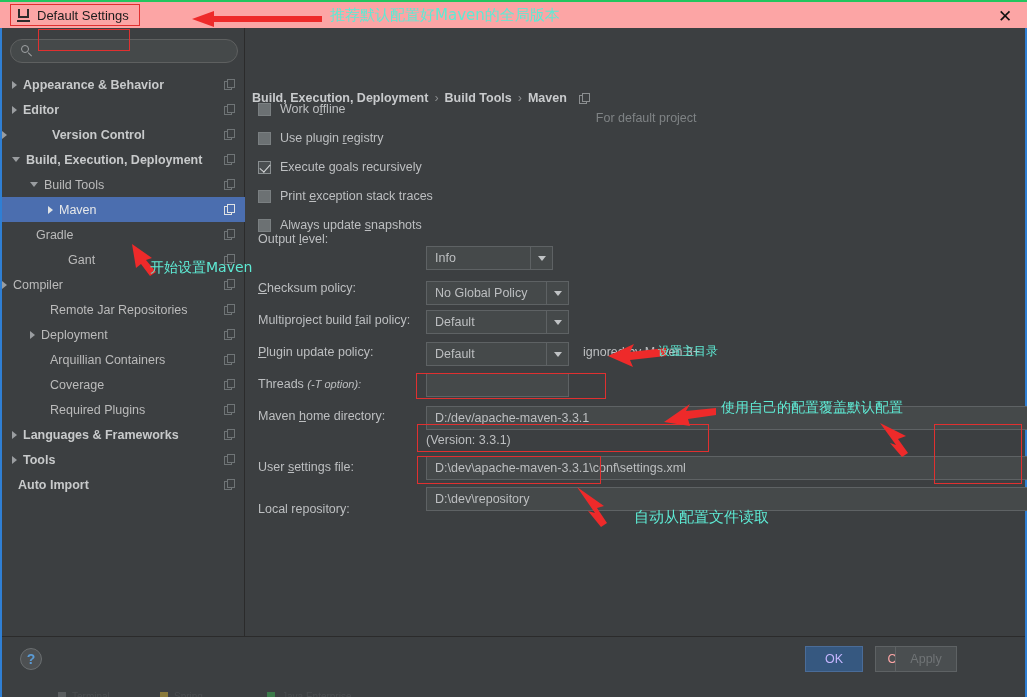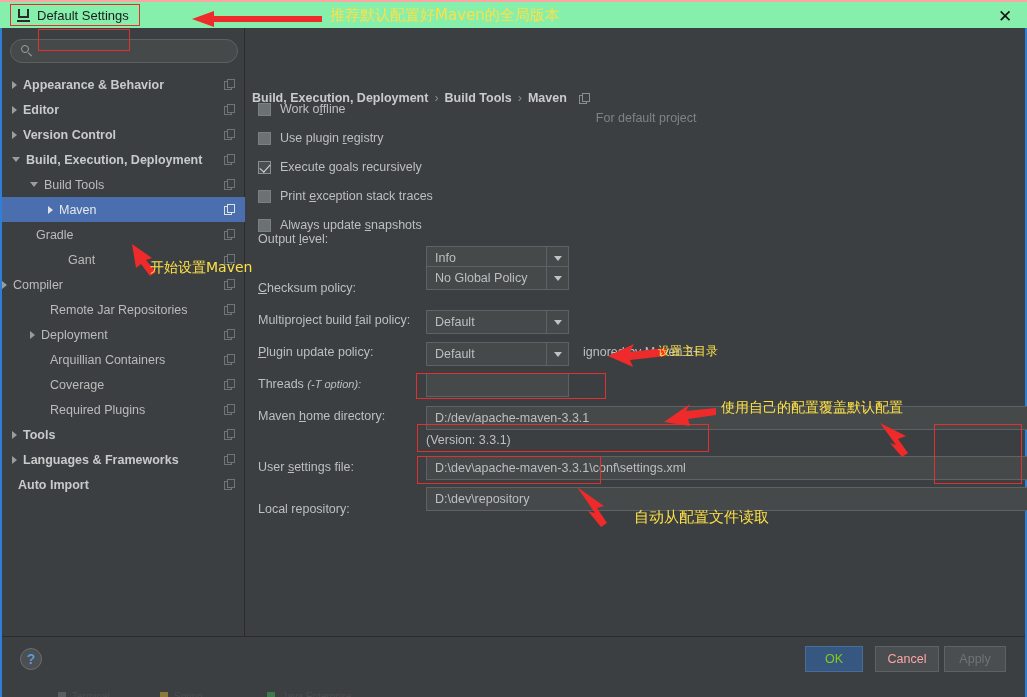--- a/index.html
+++ b/index.html
@@ -6,21 +6,21 @@
   body{
     width:1027px;height:697px;overflow:hidden;
     background:#3c3f41;
     font-family:"Liberation Sans","DejaVu Sans",sans-serif;
     font-size:12px;color:#bbbbbb;
     position:relative;
   }
   
   #titlebar{
     position:absolute;left:0;top:0;width:1027px;height:36px;
-    background:#86efac;border-top:2px solid #fca5a5;
+    background:#fca5a5;border-top:2px solid #22c55e;
     box-sizing:border-box;
   }
   #title-chip{
     position:absolute;left:10px;top:2px;height:22px;
     border:1px solid #e03030;box-sizing:border-box;
     display:flex;align-items:center;padding:0 10px 0 6px;gap:7px;
   }
   #title-icon{width:13px;height:13px;position:relative;}
   #title-icon .bar{position:absolute;background:#2b2b2b;}
   #title-icon .b1{left:1px;top:0;width:2px;height:9px;}
@@ -141,41 +141,41 @@
   .textfield{
     position:absolute;height:24px;box-sizing:border-box;
     background:#45494a;border:1px solid #5e6264;
     display:flex;align-items:center;
   }
   .textfield .val{padding-left:8px;font-size:12.5px;color:#bdbfc1;white-space:nowrap;}
   .hint{position:absolute;font-size:12.5px;color:#bdbfc1;white-space:nowrap;}
   
   .rbox{position:absolute;border:1.5px solid #e03030;box-sizing:border-box;pointer-events:none;}
   .anno{
-    position:absolute;color:#fde047;white-space:nowrap;
+    position:absolute;color:#5eead4;white-space:nowrap;
     font-family:"DejaVu Sans",sans-serif;
   }
   svg.arrowsvg{position:absolute;overflow:visible;pointer-events:none;}
   
   #bottombar{
     position:absolute;left:0;top:608px;width:1023px;height:44px;
     border-top:1px solid #2b2b2b;box-sizing:border-box;
   }
   #help-btn{
     position:absolute;left:18px;top:11px;width:22px;height:22px;border-radius:50%;
     background:#4d5052;border:1px solid #6a6e70;box-sizing:border-box;
     display:flex;align-items:center;justify-content:center;
     color:#5b9bd5;font-size:14px;font-weight:bold;
   }
   .dlgbtn{
     position:absolute;top:9px;height:26px;box-sizing:border-box;
     display:flex;align-items:center;justify-content:center;
     font-size:12.5px;border:1px solid #5e6264;background:#4a4e50;color:#fca5a5;
   }
-  #ok-btn{background:#365880;border-color:#4a6c98;color:#84cc16;}
+  #ok-btn{background:#365880;border-color:#4a6c98;color:#c4b5fd;}
   #apply-btn{color:#707476;}
   
   #statusstrip{
     position:absolute;left:0;top:682px;width:1027px;height:15px;background:#3c3f41;
     border-left:2px solid #2f7fd4;border-right:2px solid #2f7fd4;box-sizing:border-box;
     overflow:hidden;
   }
   #statusstrip .itm{position:absolute;top:9px;font-size:10px;color:#4a4d4f;white-space:nowrap;}
   #statusstrip .sq{position:absolute;top:10px;width:8px;height:6px;}
 </style>
@@ -223,21 +223,21 @@
           </span>
         </div>
         <div class="trow" style="padding-left: 10px;">
           <span class="arrow "></span>
           <span class="tlabel bold">Editor</span>
           <span class="copyico">
             <i class="a"></i>
             <i class="b"></i>
           </span>
         </div>
-        <div class="trow" style="padding-left: 10px;">
+        <div class="trow" style=" gap: 39px;">
           <span class="arrow "></span>
           <span class="tlabel bold">Version Control</span>
           <span class="copyico">
             <i class="a"></i>
             <i class="b"></i>
           </span>
         </div>
         <div class="trow" style="padding-left: 10px;">
           <span class="arrow down"></span>
           <span class="tlabel bold">Build, Execution, Deployment</span>
@@ -321,29 +321,29 @@
         <div class="trow" style="padding-left: 42px;">
           <span class="arrow none"></span>
           <span class="tlabel">Required Plugins</span>
           <span class="copyico">
             <i class="a"></i>
             <i class="b"></i>
           </span>
         </div>
         <div class="trow" style="padding-left: 10px;">
           <span class="arrow "></span>
+          <span class="tlabel bold">Languages &amp; Frameworks</span>
+          <span class="copyico">
+            <i class="a"></i>
+            <i class="b"></i>
+          </span>
+        </div>
+        <div class="trow" style="padding-left: 10px;">
+          <span class="arrow "></span>
           <span class="tlabel bold">Tools</span>
-          <span class="copyico">
-            <i class="a"></i>
-            <i class="b"></i>
-          </span>
-        </div>
-        <div class="trow" style="padding-left: 10px;">
-          <span class="arrow "></span>
-          <span class="tlabel bold">Languages &amp; Frameworks</span>
           <span class="copyico">
             <i class="a"></i>
             <i class="b"></i>
           </span>
         </div>
         <div class="trow" style="padding-left: 10px;">
           <span class="arrow none"></span>
           <span class="tlabel bold">Auto Import</span>
           <span class="copyico">
             <i class="a"></i>
@@ -393,28 +393,28 @@
         </div>
         <div class="cbrow" style="top: 190px; justify-content: space-between;">
           <span class="cb"></span>
           <span class="cblabel"><span>Always update </span><span class="u">s</span><span>napshots</span></span>
         </div>
       </div>
     <div id="field-area">
         <div class="frow" style="top: 204px;">
           <span class="flabel"><span>Output </span><span class="u">l</span><span>evel:</span></span>
         </div>
-        <div class="combo" style="top: 218px; left: 180px; width: 143px;">
+        <div class="combo" style="top: 218px; left: 180px; width: 127px;">
           <span class="val">Info</span>
           <span class="arrowbtn"></span>
         </div>
         <div class="frow" style="top: 253px;">
           <span class="flabel"><span></span><span class="u">C</span><span>hecksum policy:</span></span>
         </div>
-        <div class="combo" style="top: 238px; left: 180px; width: 143px;">
+        <div class="combo" style="top: 253px; left: 180px; width: 143px;">
           <span class="val">No Global Policy</span>
           <span class="arrowbtn"></span>
         </div>
         <div class="frow" style="top: 285px;">
           <span class="flabel"><span>Multiproject build </span><span class="u">f</span><span>ail policy:</span></span>
         </div>
         <div class="combo" style="top: 282px; left: 180px; width: 143px;">
           <span class="val">Default</span>
           <span class="arrowbtn"></span>
         </div>
@@ -451,21 +451,21 @@
         <div class="textfield" style="top: 459px; left: 180px; width: 728px;">
           <span class="val">D:\dev\repository</span>
         </div>
       </div>
   </div>
 
   <div id="bottombar">
     <div id="help-btn">?</div>
     <div class="dlgbtn" id="ok-btn" style="left:803px;width:58px;">OK</div>
     <div class="dlgbtn" id="cancel-btn" style="left:873px;width:64px;">Cancel</div>
-    <div class="dlgbtn" id="apply-btn" style="left:942px;width:62px;">Apply</div>
+    <div class="dlgbtn" id="apply-btn" style="left:893px;width:62px;">Apply</div>
   </div>
 </div>
 
 <div id="statusstrip">
   <span class="sq" style="left:56px;background:#5a5d5f;"></span>
   <span class="itm" style="left:70px;">Terminal</span>
   <span class="sq" style="left:158px;background:#8a7a3a;"></span>
   <span class="itm" style="left:172px;">Spring</span>
   <span class="sq" style="left:265px;background:#3c7a4a;"></span>
   <span class="itm" style="left:280px;">Java Enterprise</span>

